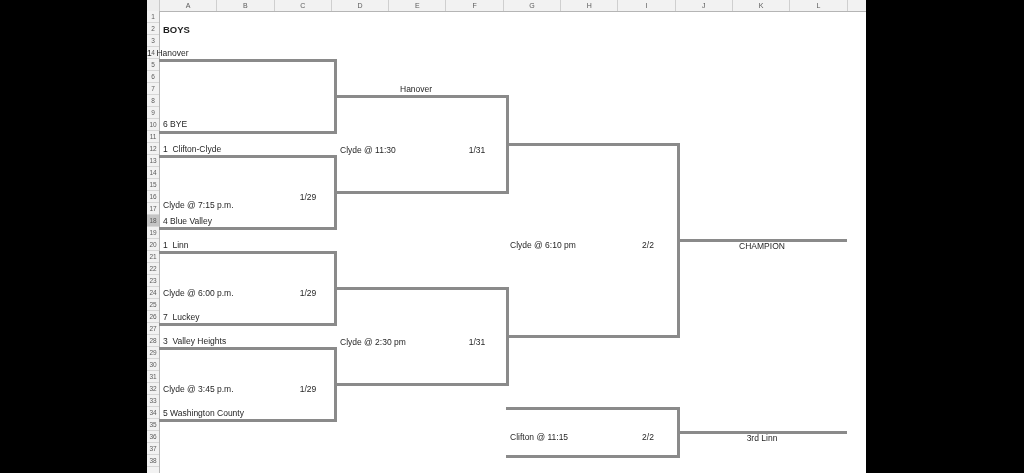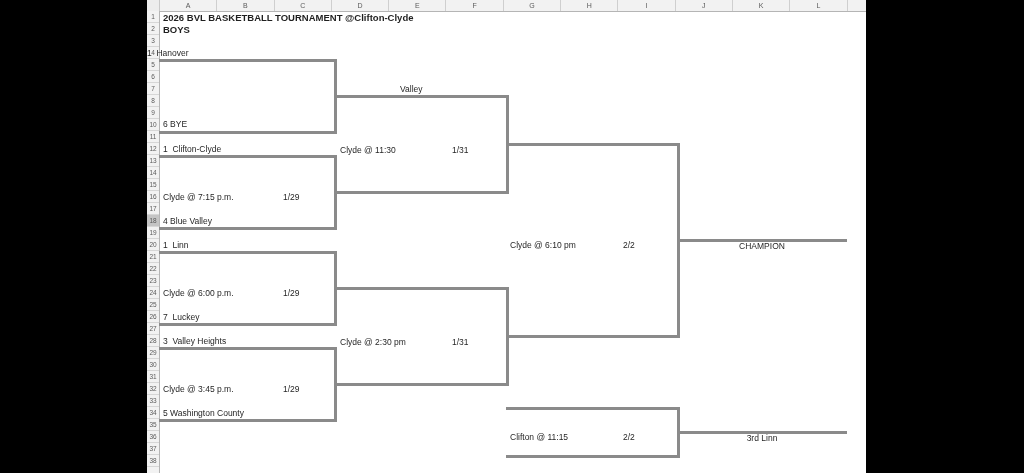--- a/index.html
+++ b/index.html
@@ -21,21 +21,21 @@
            font-size:6.5px;line-height:11px;text-align:center;color:#5a5a5a;}
   .rowcell.sel{background:#c4c4c4;}
 
   
   .hl{position:absolute;height:3px;background:#8a8a8a;}
   .vl{position:absolute;width:3px;background:#8a8a8a;}
 
   
   .cell{position:absolute;font-size:8.5px;line-height:11px;color:#262626;white-space:pre;}
   .bold{font-weight:bold;font-size:9.5px;color:#1f1f1f;}
-  .right{text-align:left;}
+  .right{text-align:center;}
   .center{text-align:center;}
 </style>
 </head>
 <body>
 
 <div class="stage">
   <div class="sheet">
 
     <div class="colheader">
       <div class="corner"></div>
@@ -121,31 +121,30 @@
     <div class="hl" style="left:359px;top:335px;width:171px"></div>
     <div class="vl" style="left:530px;top:143px;height:195px"></div>
 
     <div class="hl" style="left:530px;top:239px;width:170px"></div>
 
     <div class="hl" style="left:359px;top:407px;width:171px"></div>
     <div class="hl" style="left:359px;top:455px;width:171px"></div>
     <div class="vl" style="left:530px;top:407px;height:51px"></div>
     <div class="hl" style="left:530px;top:431px;width:170px"></div>
 
-    <div class="cell bold" style="left:16px;top:12px">2026 BVL BASKETBALL TOURNAMENT @Clifton-Clyde</div>
     <div class="cell bold" style="left:16px;top:24px">BOYS</div>
 
     <div class="cell" style="left:0;top:48px">1  Hanover</div>
-    <div class="cell" style="left:253px;top:84px">Valley</div>
+    <div class="cell" style="left:253px;top:84px">Hanover</div>
     <div class="cell" style="left:16px;top:119px">6 BYE</div>
 
     <div class="cell" style="left:16px;top:144px">1  Clifton-Clyde</div>
     <div class="cell" style="left:193px;top:145px">Clyde @ 11:30</div>
     <div class="cell right" style="left:305px;top:145px;width:50px">1/31</div>
-    <div class="cell" style="left:16px;top:192px">Clyde @ 7:15 p.m.</div>
+    <div class="cell" style="left:16px;top:200px">Clyde @ 7:15 p.m.</div>
     <div class="cell right" style="left:136px;top:192px;width:50px">1/29</div>
     <div class="cell" style="left:16px;top:216px">4 Blue Valley</div>
 
     <div class="cell" style="left:16px;top:240px">1  Linn</div>
     <div class="cell" style="left:363px;top:240px">Clyde @ 6:10 pm</div>
     <div class="cell right" style="left:476px;top:240px;width:50px">2/2</div>
     <div class="cell center" style="left:530px;top:241px;width:170px">CHAMPION</div>
     <div class="cell" style="left:16px;top:288px">Clyde @ 6:00 p.m.</div>
     <div class="cell right" style="left:136px;top:288px;width:50px">1/29</div>
     <div class="cell" style="left:16px;top:312px">7  Luckey</div>

